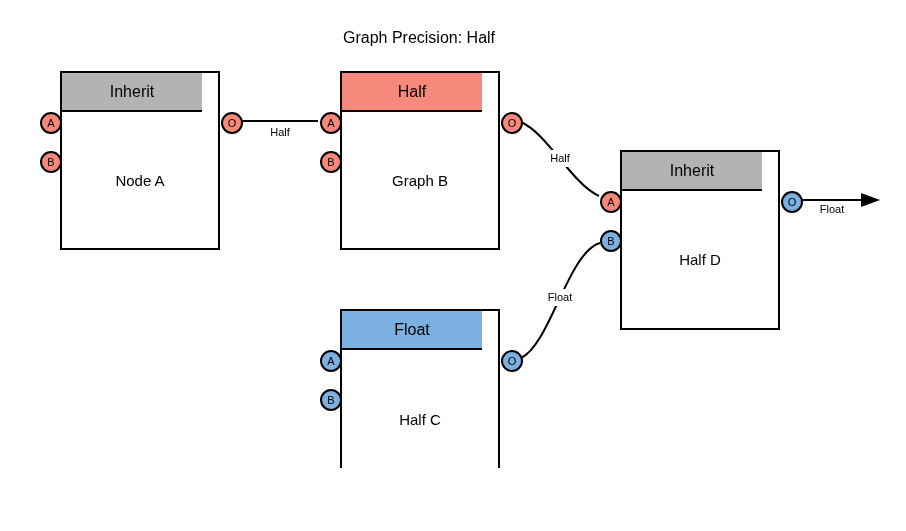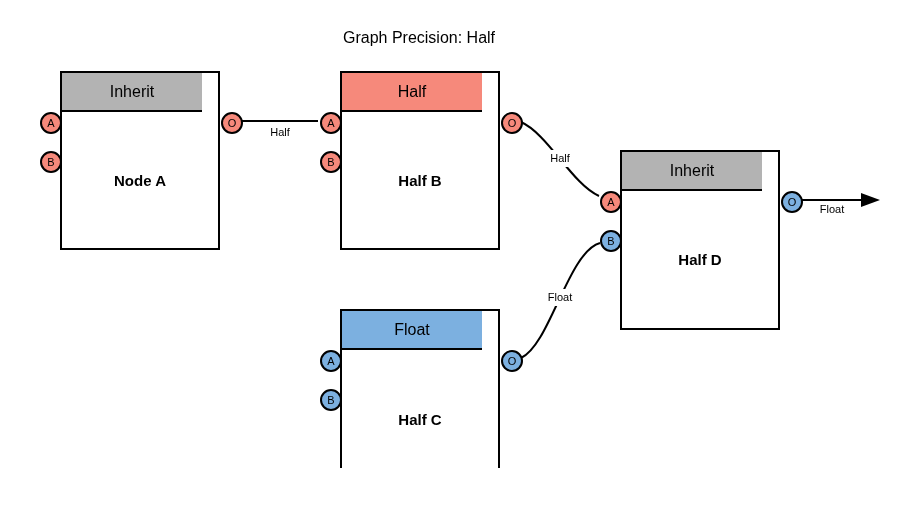--- a/index.html
+++ b/index.html
@@ -10,21 +10,21 @@
   .edge-layer{position:absolute;left:0;top:0;z-index:1;}
   .edge{fill:none;stroke:var(--c-stroke,#000);stroke-width:2px;}
   .edge-label{font-family:"Liberation Sans",sans-serif;font-size:11px;fill:var(--c-stroke,#000);}
   .label-bg{fill:var(--c-bg,#fff);}
   .arrow-head{fill:var(--c-stroke,#000);stroke:none;}
   .node{position:absolute;background:var(--c-bg,#fff);border:2px solid var(--c-stroke,#000);
         box-sizing:border-box;z-index:2;}
   .hdr{position:absolute;left:0;right:16px;top:0;height:39px;border-bottom:2px solid var(--c-stroke,#000);
        box-sizing:border-box;display:flex;align-items:center;justify-content:center;font-size:16px;}
   .body{position:absolute;left:0;right:0;top:39px;bottom:0;display:flex;
-        align-items:center;justify-content:center;font-size:15px;font-weight:bold;}
+        align-items:center;justify-content:center;font-size:15px;}
   .prt{position:absolute;width:22px;height:22px;border:2px solid var(--c-stroke,#000);
        border-radius:50%;box-sizing:border-box;display:flex;align-items:center;
        justify-content:center;font-size:11px;line-height:1;z-index:3;}
   .pa{left:-22px;top:39px;}
   .pb{left:-22px;top:78px;}
   .po{left:159px;top:39px;}
   .c-gray{background:var(--c-gray,#b3b3b3);}
   .c-half{background:var(--c-half,#f6897b);}
   .c-float{background:var(--c-float,#7cb0e0);}
   
@@ -61,21 +61,21 @@
   <div class="node node-a">
     <div class="hdr c-gray">Inherit</div>
     <div class="body">Node A</div>
     <div class="prt pa c-half">A</div>
     <div class="prt pb c-half">B</div>
     <div class="prt po c-half">O</div>
   </div>
 
   <div class="node node-b">
     <div class="hdr c-half">Half</div>
-    <div class="body">Half B</div>
+    <div class="body">Graph B</div>
     <div class="prt pa c-half">A</div>
     <div class="prt pb c-half">B</div>
     <div class="prt po c-half">O</div>
   </div>
 
   <div class="node node-c">
     <div class="hdr c-float">Float</div>
     <div class="body">Half C</div>
     <div class="prt pa c-float">A</div>
     <div class="prt pb c-float">B</div>

